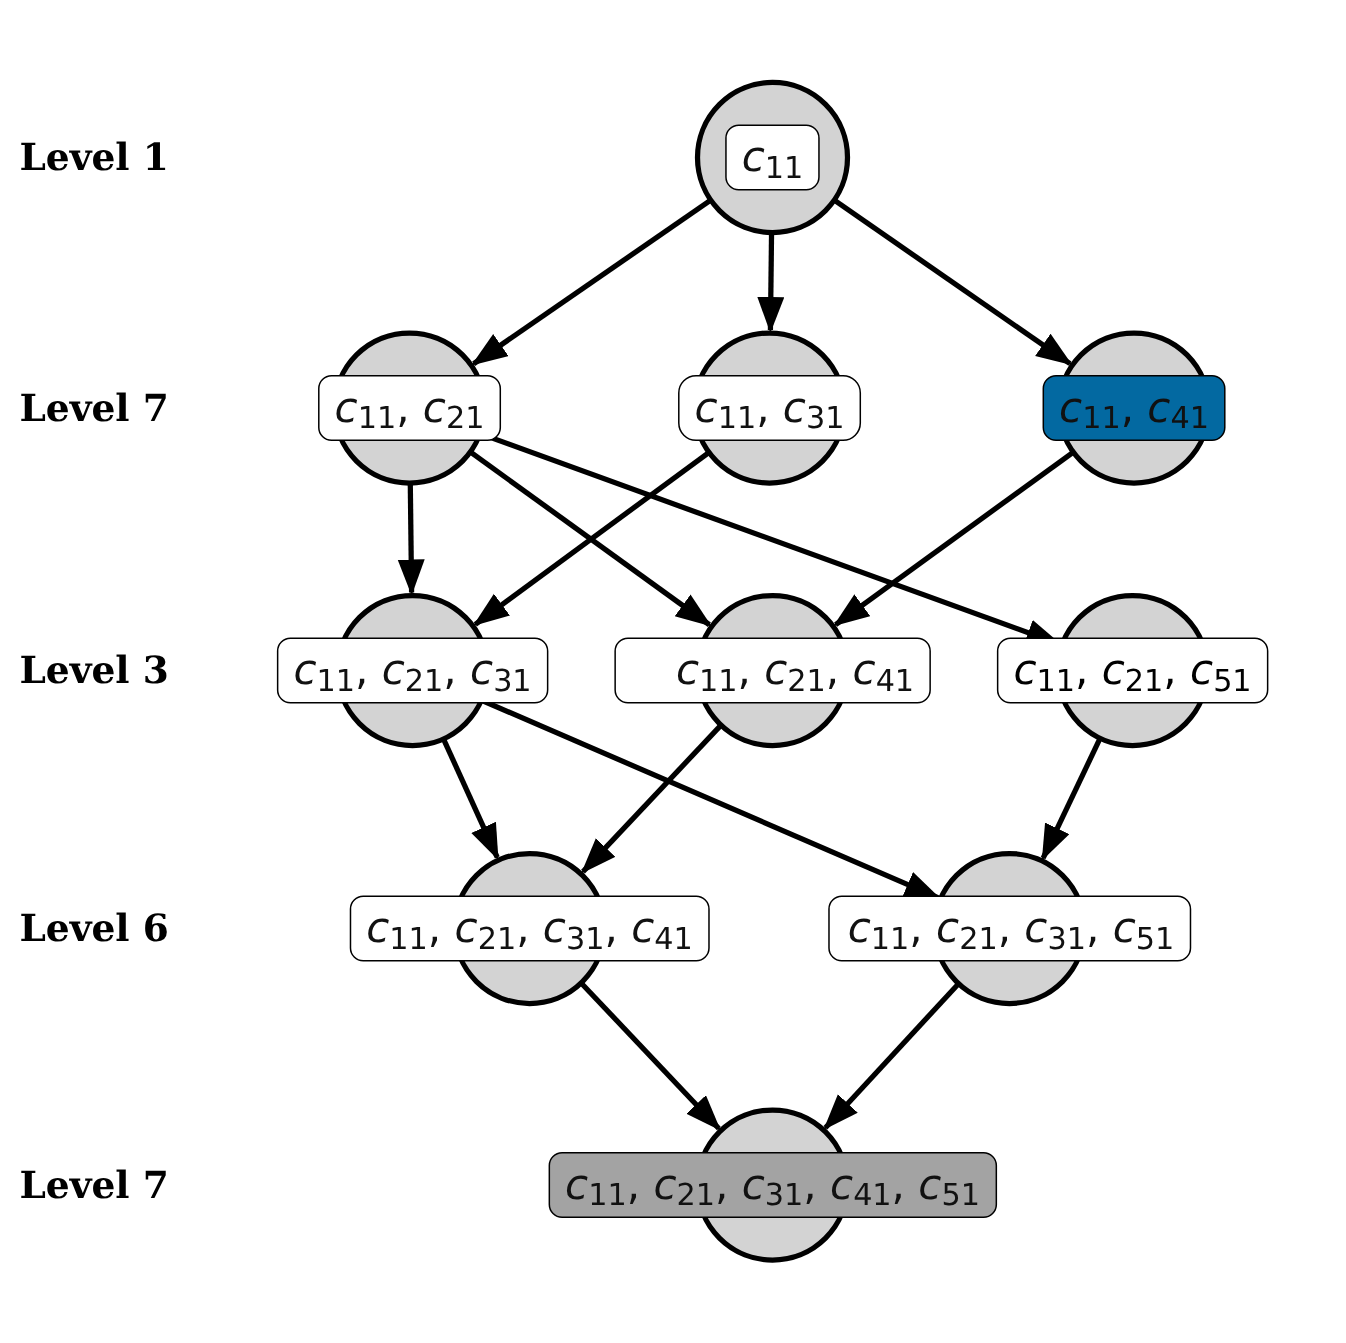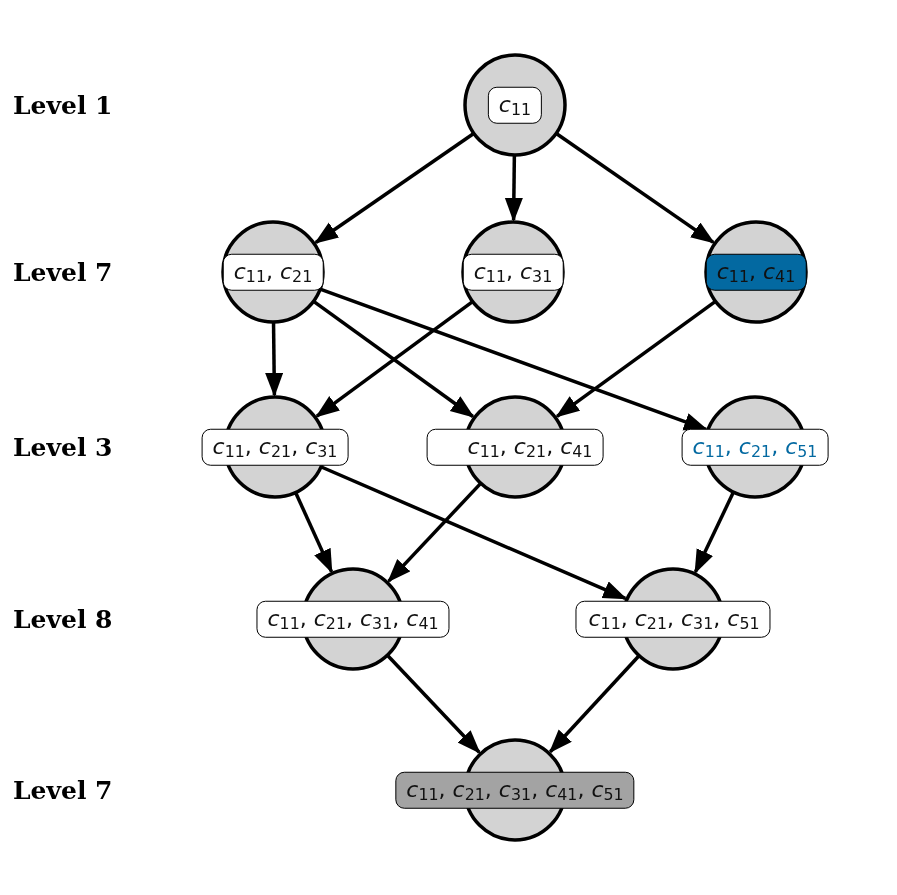--- a/index.html
+++ b/index.html
@@ -30,21 +30,21 @@
     color: #000000;
     white-space: nowrap;
   }
   .node-label {
     position: absolute;
     transform: translate(-50%, -50%);
     background: #ffffff;
     border: 1.6px solid #000000;
     border-radius: 9px;
     padding: 3px 10px 4px 10px;
-    font-size: 22px;
+    font-size: 28px;
     color: #111111;
     white-space: nowrap;
     line-height: 1.25;
   }
   .node-label i {
     font-style: italic;
     font-family: "DejaVu Sans", sans-serif;
   }
   .node-label sub {
     font-size: 0.72em;
@@ -89,28 +89,28 @@
         <circle cx="755" cy="447" r="50" fill="#d3d3d3" stroke="#000000" stroke-width="3.5"></circle>
         <circle cx="353" cy="619" r="50" fill="#d3d3d3" stroke="#000000" stroke-width="3.5"></circle>
         <circle cx="673" cy="619" r="50" fill="#d3d3d3" stroke="#000000" stroke-width="3.5"></circle>
         <circle cx="515" cy="790" r="50" fill="#d3d3d3" stroke="#000000" stroke-width="3.5"></circle>
       </g>
   </svg>
   <div id="level-labels">
       <div class="level-label" style="top: 105px; text-align: right;">Level 1</div>
       <div class="level-label" style="top: 272px;">Level 7</div>
       <div class="level-label" style="top: 447px;">Level 3</div>
-      <div class="level-label" style="top: 619px;">Level 8</div>
+      <div class="level-label" style="top: 619px;">Level 6</div>
       <div class="level-label" style="top: 790px;">Level 7</div>
     </div>
   <div id="node-labels">
       <div class="node-label" style="left: 515px; top: 105px; background: rgb(255, 255, 255); border-color: rgb(0, 0, 0); color: rgb(17, 17, 17);"><i>c</i><sub>11</sub></div>
       <div class="node-label" style="left: 273px; top: 272px; background: rgb(255, 255, 255); border-color: rgb(0, 0, 0); color: rgb(17, 17, 17);"><i>c</i><sub>11</sub>, <i>c</i><sub>21</sub></div>
-      <div class="node-label" style="left: 513px; top: 272px; background: rgb(255, 255, 255); border-color: rgb(0, 0, 0); color: rgb(17, 17, 17);"><i>c</i><sub>11</sub>, <i>c</i><sub>31</sub></div>
+      <div class="node-label" style="left: 513px; top: 272px; background: rgb(255, 255, 255); border-color: rgb(0, 0, 0); color: rgb(17, 17, 17); border-radius: 12px;"><i>c</i><sub>11</sub>, <i>c</i><sub>31</sub></div>
       <div class="node-label" style="left: 756px; top: 272px; background: #0369a1; border-color: rgb(0, 0, 0); color: rgb(17, 17, 17);"><i>c</i><sub>11</sub>, <i>c</i><sub>41</sub></div>
       <div class="node-label" style="left: 275px; top: 447px; background: rgb(255, 255, 255); border-color: rgb(0, 0, 0); color: rgb(17, 17, 17);"><i>c</i><sub>11</sub>, <i>c</i><sub>21</sub>, <i>c</i><sub>31</sub></div>
       <div class="node-label" style="left: 515px; top: 447px; background: rgb(255, 255, 255); border-color: rgb(0, 0, 0); color: rgb(17, 17, 17); padding-left: 40px;"><i>c</i><sub>11</sub>, <i>c</i><sub>21</sub>, <i>c</i><sub>41</sub></div>
-      <div class="node-label" style="left: 755px; top: 447px; background: rgb(255, 255, 255); border-color: rgb(0, 0, 0); color: #0369a1;"><i>c</i><sub>11</sub>, <i>c</i><sub>21</sub>, <i>c</i><sub>51</sub></div>
+      <div class="node-label" style="left: 755px; top: 447px; background: rgb(255, 255, 255); border-color: rgb(0, 0, 0); color: #000000;"><i>c</i><sub>11</sub>, <i>c</i><sub>21</sub>, <i>c</i><sub>51</sub></div>
       <div class="node-label" style="left: 353px; top: 619px; background: rgb(255, 255, 255); border-color: rgb(0, 0, 0); color: rgb(17, 17, 17); text-align: right;"><i>c</i><sub>11</sub>, <i>c</i><sub>21</sub>, <i>c</i><sub>31</sub>, <i>c</i><sub>41</sub></div>
       <div class="node-label" style="left: 673px; top: 619px; background: rgb(255, 255, 255); border-color: rgb(0, 0, 0); color: rgb(17, 17, 17); padding-left: 12px;"><i>c</i><sub>11</sub>, <i>c</i><sub>21</sub>, <i>c</i><sub>31</sub>, <i>c</i><sub>51</sub></div>
       <div class="node-label" style="left: 515px; top: 790px; background: #a3a3a3; border-color: rgb(0, 0, 0); color: rgb(17, 17, 17);"><i>c</i><sub>11</sub>, <i>c</i><sub>21</sub>, <i>c</i><sub>31</sub>, <i>c</i><sub>41</sub>, <i>c</i><sub>51</sub></div>
     </div>
 </div>
 
 </body></html>

